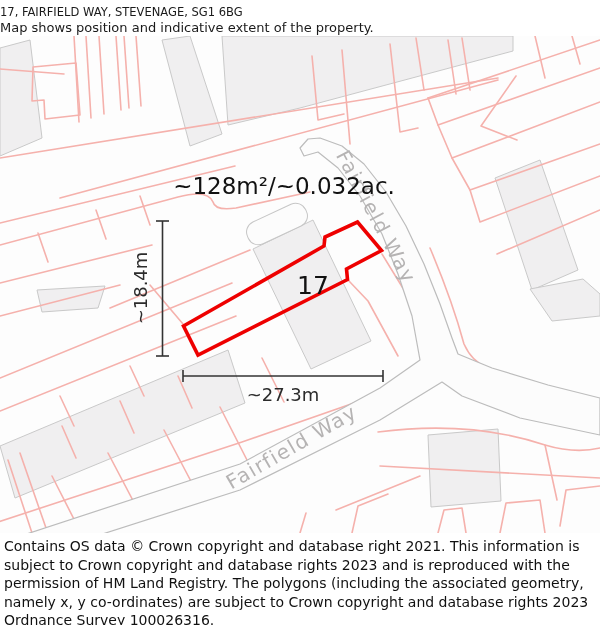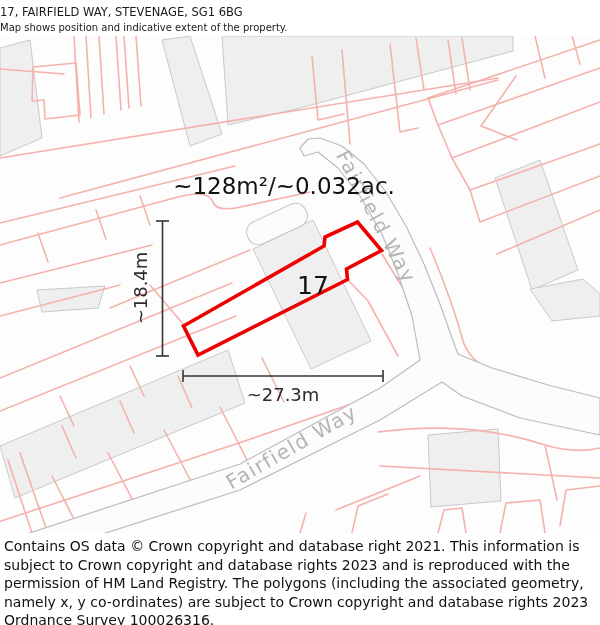--- a/index.html
+++ b/index.html
@@ -1,19 +1,19 @@
 <!DOCTYPE html>
 <html style="--plot-outline: #ee0000; --parcel-line: #f5b1ac; --building-fill: #f0eff0; --building-stroke: #c9c9c9; --road-stroke: #bcbcbc; --street-label: #b5b3b3; --dimension: #333333;"><head>
 <meta charset="utf-8">
 <style>
   html,body{margin:0;padding:0;background:#ffffff;}
   body{width:600px;height:625px;overflow:hidden;font-family:"DejaVu Sans",sans-serif;}
   .header{width:562px;padding-top:4px;line-height:16px;background:#fff;}
   .header .title{font-size:11.5px;color:#1a1a1a;}
-  .header .subtitle{font-size:10px;color:#1a1a1a;}
+  .header .subtitle{font-size:13px;color:#1a1a1a;}
   .map-wrap{position:relative;width:600px;height:497px;background:#fdfdfd;}
   svg{display:block;}
   .parcel{fill:none;stroke:var(--parcel-line,#f5b1ac);stroke-width:1.6;stroke-linejoin:round;stroke-linecap:round;}
   .bld{fill:var(--building-fill,#f0eff0);stroke:var(--building-stroke,#c9c9c9);stroke-width:1;stroke-linejoin:round;}
   .road{fill:#fcfcfc;stroke:var(--road-stroke,#bcbcbc);stroke-width:1.2;stroke-linejoin:round;}
   .court{fill:#fcfcfc;stroke:#c6c6c6;stroke-width:1;}
   .plot{fill:none;stroke:var(--plot-outline,#ee0000);stroke-width:3.6;stroke-linejoin:miter;}
   .streetlbl{fill:var(--street-label,#b5b3b3);font-size:20px;letter-spacing:1.5px;}
   .arealbl{fill:#111;font-size:23px;}
   .plotnum{fill:#111;font-size:25px;}

